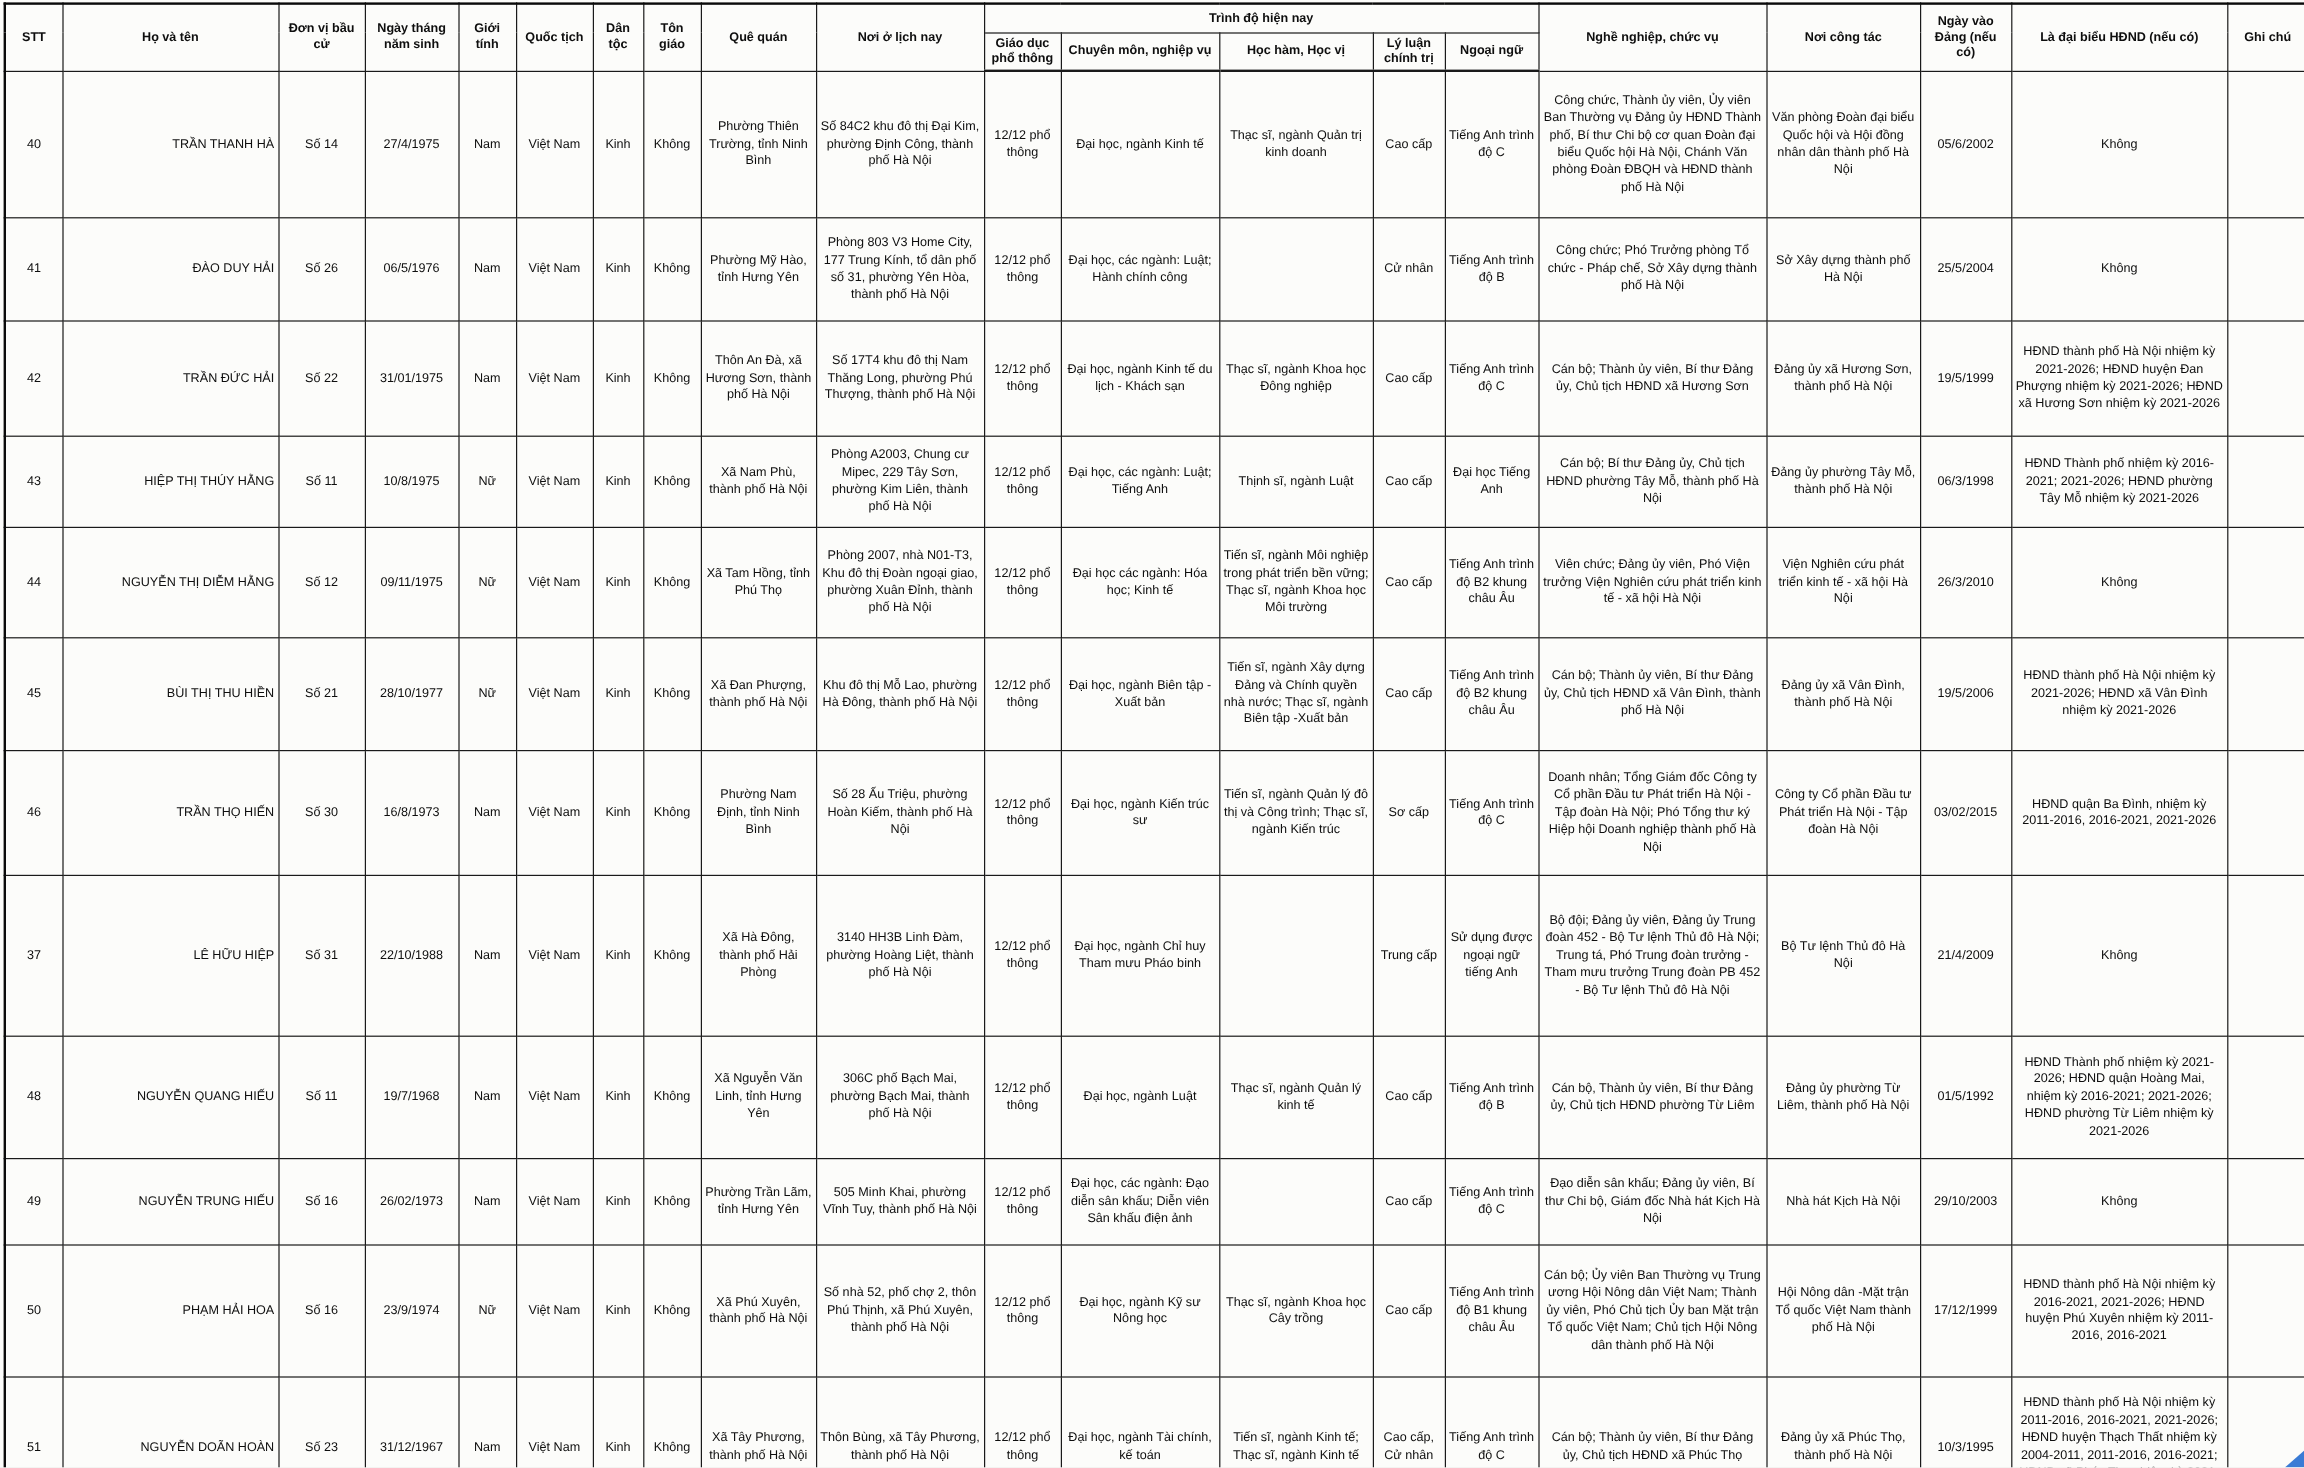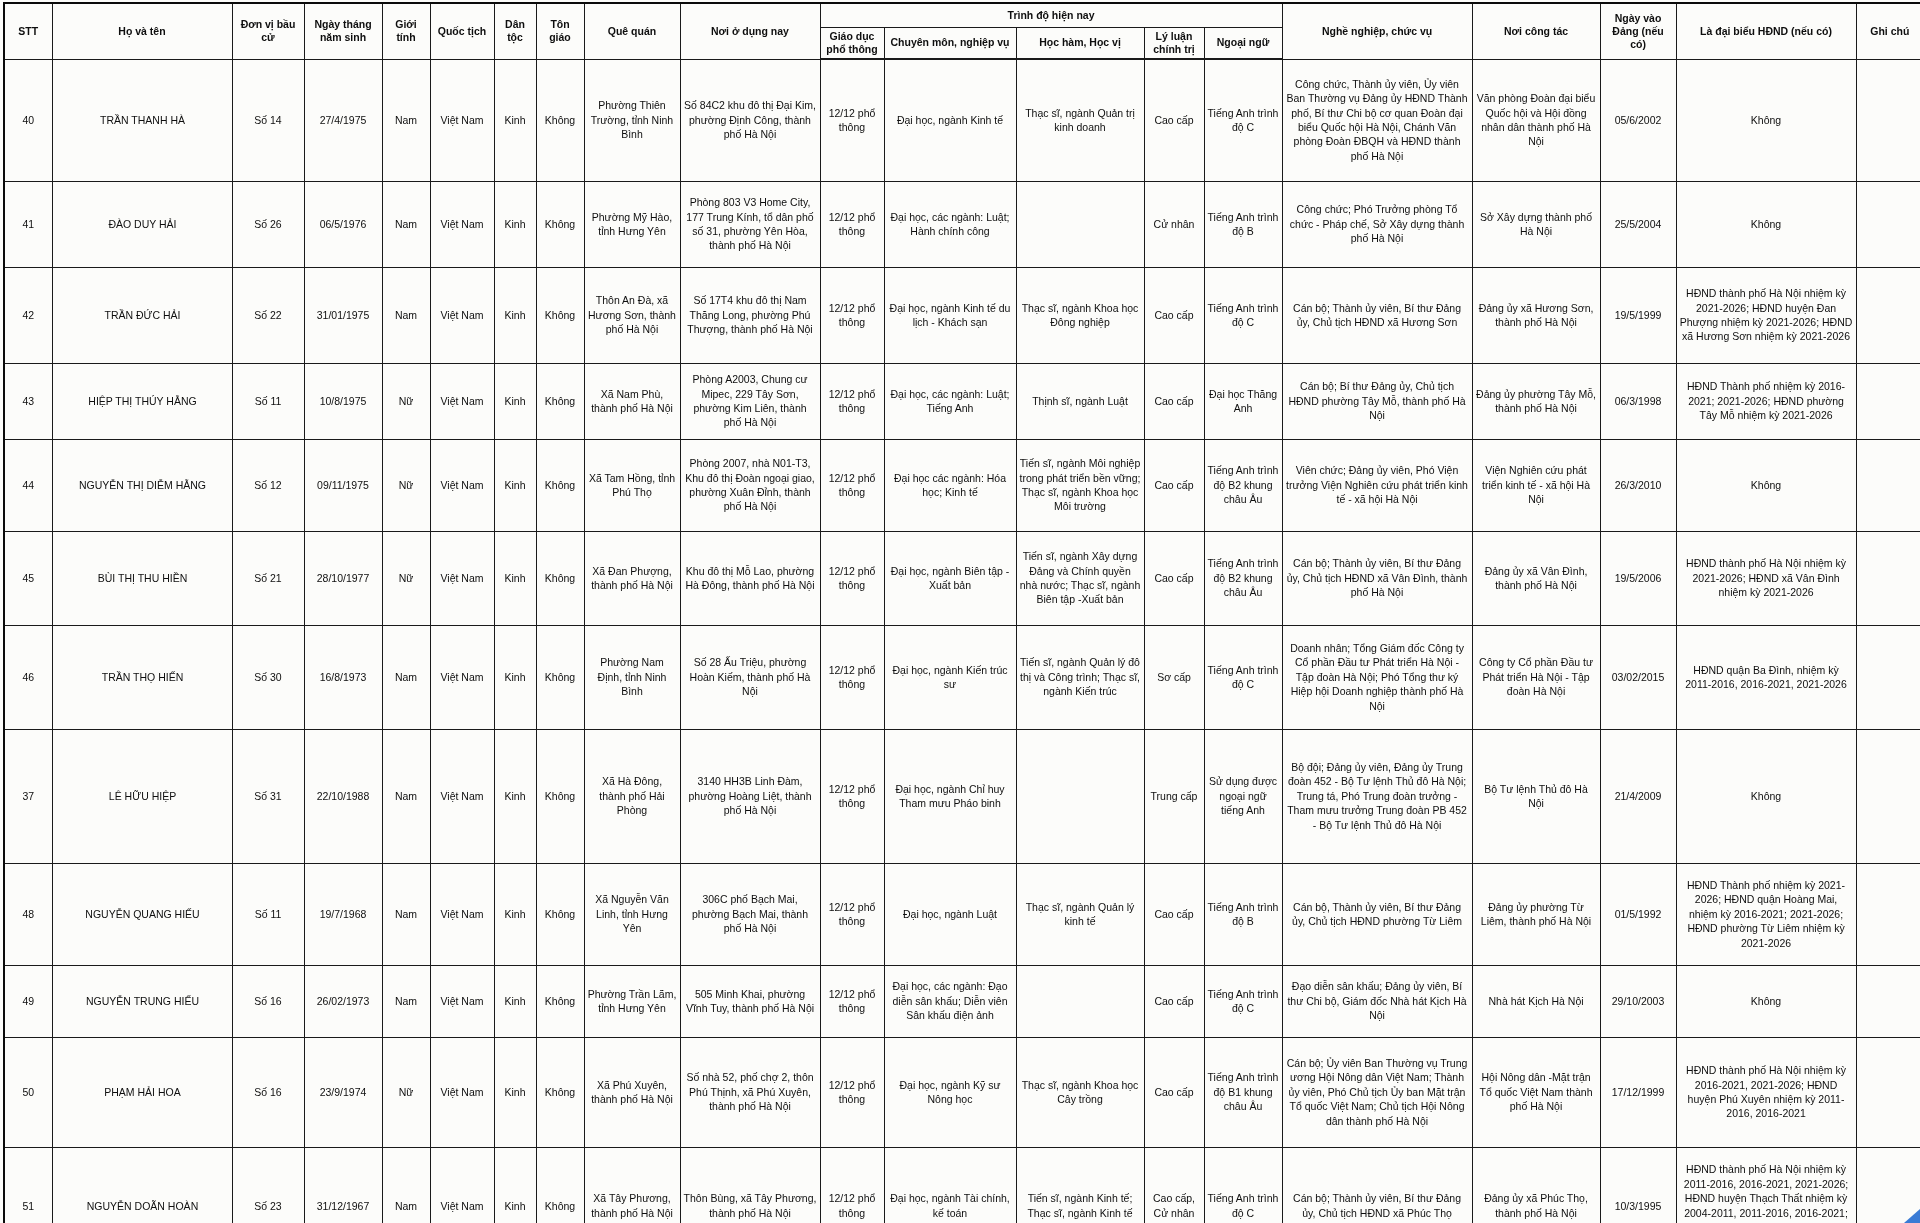--- a/index.html
+++ b/index.html
@@ -14,21 +14,21 @@
   .doc th,.doc td{
     border:1px solid #1a1a1a;
     padding:2px 3px;
     font-size:10.5px;line-height:1.38;color:#0e0e0e;
     text-align:center;vertical-align:middle;
     overflow:hidden;word-wrap:break-word;
   }
   .doc thead th{font-weight:bold;font-size:10.5px;line-height:1.25;border-bottom-width:2px;background:#fcfcfa;}
   .doc thead tr.tier1 th{border-bottom-width:1px;}
   .doc thead th[rowspan]{border-bottom-width:2px;}
-  .doc td.c-1{text-align:center;padding-left:4px;}
+  .doc td.c-1{text-align:right;padding-left:4px;}
   .doc tbody tr td{background:#fcfcfa;}
   .corner-artifact{
     position:absolute;right:0;bottom:0;width:0;height:0;
     border-bottom:14px solid #3a7bd5;border-left:16px solid transparent;
   }
 </style>
 </head>
 <body>
 
 <div class="paper">
@@ -59,21 +59,21 @@
         <tr class="tier1" style="height: 24px;">
           <th rowspan="2">STT</th>
           <th rowspan="2">Họ và tên</th>
           <th rowspan="2">Đơn vị bầu cử</th>
           <th rowspan="2">Ngày tháng năm sinh</th>
           <th rowspan="2">Giới tính</th>
           <th rowspan="2">Quốc tịch</th>
           <th rowspan="2">Dân tộc</th>
           <th rowspan="2">Tôn giáo</th>
           <th rowspan="2">Quê quán</th>
-          <th rowspan="2">Nơi ở dụng nay</th>
+          <th rowspan="2">Nơi ở lịch nay</th>
           <th colspan="5">Trình độ hiện nay</th>
           <th rowspan="2">Nghề nghiệp, chức vụ</th>
           <th rowspan="2">Nơi công tác</th>
           <th rowspan="2">Ngày vào Đảng (nếu có)</th>
           <th rowspan="2">Là đại biểu HĐND (nếu có)</th>
           <th rowspan="2">Ghi chú</th>
         </tr>
         <tr class="tier2" style="height: 32px;">
           <th>Giáo dục phổ thông</th>
           <th>Chuyên môn, nghiệp vụ</th>
@@ -157,21 +157,21 @@
           <td class="c-4">Nữ</td>
           <td class="c-5">Việt Nam</td>
           <td class="c-6">Kinh</td>
           <td class="c-7">Không</td>
           <td class="c-8">Xã Nam Phù, thành phố Hà Nội</td>
           <td class="c-9">Phòng A2003, Chung cư Mipec, 229 Tây Sơn, phường Kim Liên, thành phố Hà Nội</td>
           <td class="c-10">12/12 phổ thông</td>
           <td class="c-11">Đại học, các ngành: Luật; Tiếng Anh</td>
           <td class="c-12">Thịnh sĩ, ngành Luật</td>
           <td class="c-13">Cao cấp</td>
-          <td class="c-14">Đại học Thăng Anh</td>
+          <td class="c-14">Đại học Tiếng Anh</td>
           <td class="c-15">Cán bộ; Bí thư Đảng ủy, Chủ tịch HĐND phường Tây Mỗ, thành phố Hà Nội</td>
           <td class="c-16">Đảng ủy phường Tây Mỗ, thành phố Hà Nội</td>
           <td class="c-17">06/3/1998</td>
           <td class="c-18">HĐND Thành phố nhiệm kỳ 2016-2021; 2021-2026; HĐND phường Tây Mỗ nhiệm kỳ 2021-2026</td>
           <td class="c-19"></td>
         </tr>
         <tr style="height: 92px;">
           <td class="c-0">44</td>
           <td class="c-1">NGUYỄN THỊ DIỄM HẰNG</td>
           <td class="c-2">Số 12</td>

